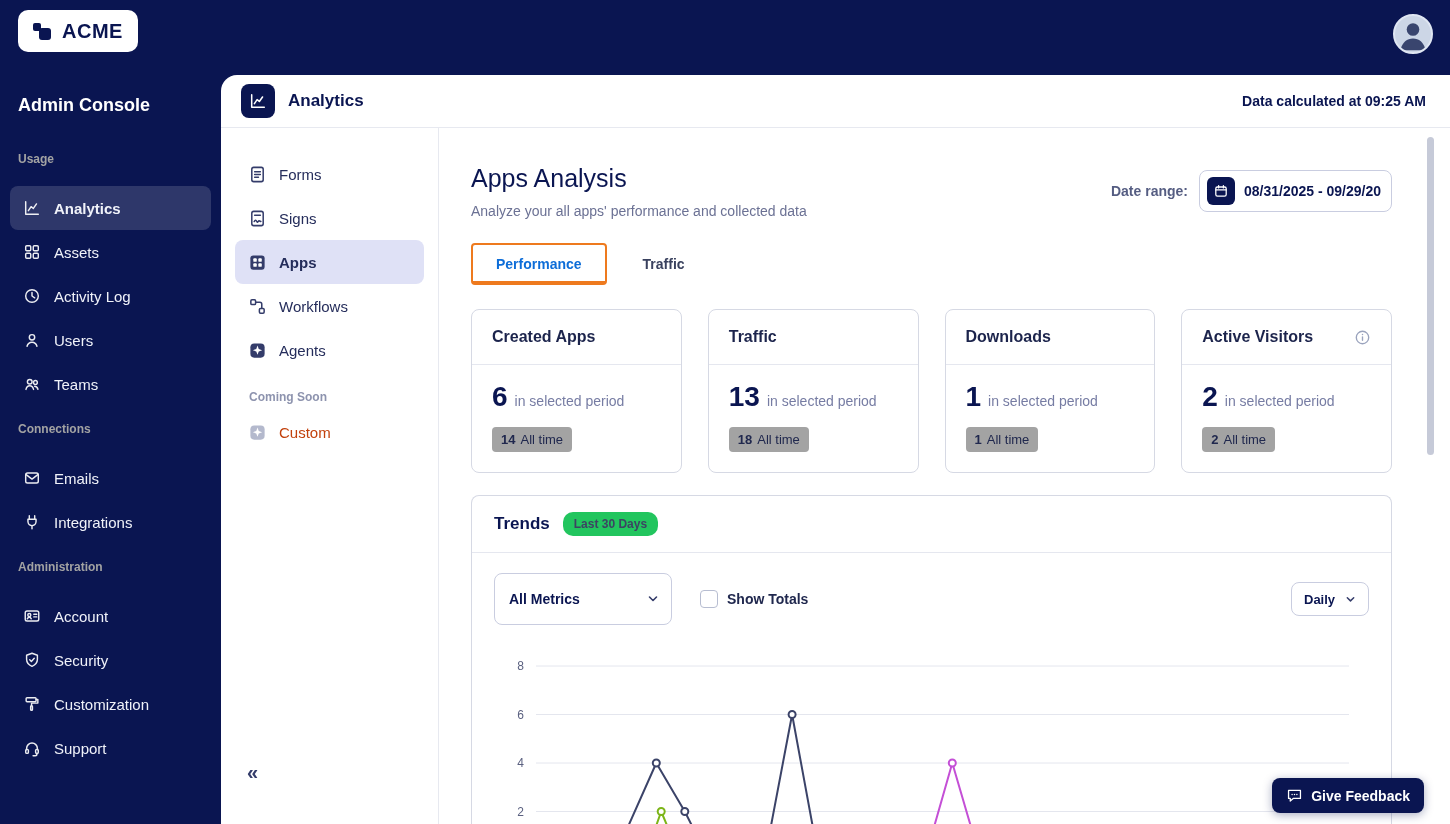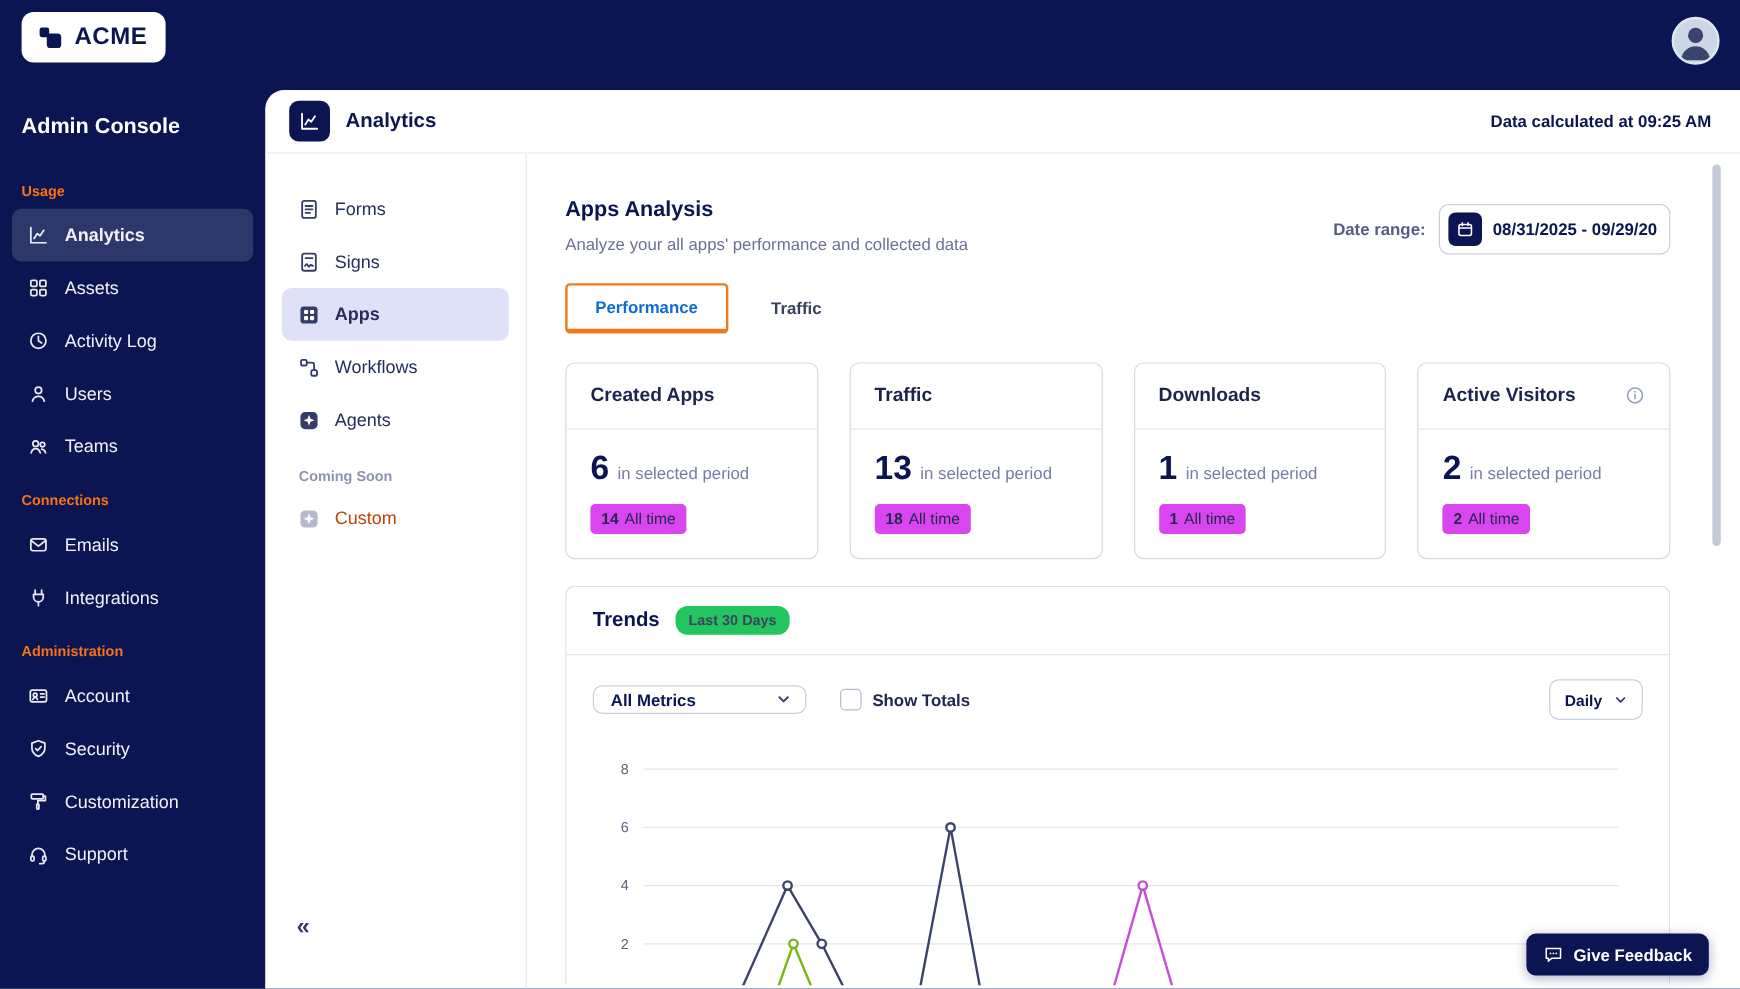--- a/index.html
+++ b/index.html
@@ -19,21 +19,21 @@
   .logo-mark i { position:absolute; background:#0a1551; border-radius:2px; display:block; }
   .logo-mark .sq1 { left:0; top:2px; width:8px; height:8px; }
   .logo-mark .sq2 { left:6px; top:7px; width:12px; height:12px; border-radius:3px; }
   .logo-text { font-size:20px; font-weight:800; color:#0a1551; letter-spacing:.5px; }
   .avatar { position:absolute; right:17px; top:14px; width:40px; height:40px; border-radius:50%;
             background:#ccd6e6; border:2px solid #dfe6f2; overflow:hidden; cursor:pointer;
             display:flex; align-items:flex-end; justify-content:center; }
   
   .sidebar { position:absolute; left:0; top:75px; width:221px; bottom:0; color:#fff; padding-top:10px; }
   .sidebar-title { font-size:18px; font-weight:700; padding:10px 18px 20px; }
-  .section-label { font-size:12px; font-weight:600; color:#f97316; padding:16px 18px 8px; }
+  .section-label { font-size:12px; font-weight:600; color:#a3a3a3; padding:16px 18px 20px; }
   .nav-item { display:flex; align-items:center; gap:12px; height:44px; margin:0 10px; padding:0 12px;
               border-radius:8px; font-size:15px; font-weight:500; color:#f0f2f9; cursor:pointer; }
   .nav-item.active { background:rgba(255,255,255,.15); font-weight:600; }
   .nav-icon { width:20px; height:20px; display:flex; align-items:center; justify-content:center; color:#fff; opacity:.92; }
   
   .main { position:absolute; left:221px; top:75px; right:0; bottom:0; background:#fff;
           border-top-left-radius:16px; overflow:hidden; }
   .main-header { height:53px; display:flex; align-items:center; gap:13px; padding:0 24px 0 20px;
                  border-bottom:1px solid #e7e9f0; }
   .hdr-iconbox { width:34px; height:34px; background:#0a1551; border-radius:8px;
@@ -48,56 +48,56 @@
   .subnav-item.active { background:#dfe1f6; font-weight:600; }
   .subnav-item.disabled { color:#c2410c; }
   .subnav-icon { width:20px; height:20px; display:flex; align-items:center; justify-content:center; color:#343c6a; }
   .subnav-item.disabled .subnav-icon { color:#b4b9cd; }
   .soon-label { font-size:12px; font-weight:700; color:#8d93ae; padding:18px 28px 6px; }
   .collapse-btn { position:absolute; left:26px; bottom:42px; font-size:20px; font-weight:700;
                   color:#343c6a; cursor:pointer; line-height:1; }
   
   .panel { flex:1; padding:36px 58px 0 32px; position:relative; overflow:hidden; }
   .page-head { display:flex; justify-content:space-between; align-items:flex-start; }
-  .page-title { font-size:18px; font-weight:700; color:#0a1551; margin-bottom:10px; }
+  .page-title { font-size:25px; font-weight:400; color:#0a1551; margin-bottom:10px; }
   .page-subtitle { font-size:14px; color:#6b7194; }
   .daterange { display:flex; align-items:center; gap:11px; margin-top:6px; }
   .daterange-label { font-size:14px; font-weight:700; color:#555d82; }
   .daterange-btn { display:flex; align-items:center; gap:9px; height:42px; border:1px solid #c9cde0;
                    border-radius:8px; background:#fff; padding:0 10px 0 7px; cursor:pointer; }
   .cal-iconbox { width:28px; height:28px; background:#0a1551; border-radius:6px;
                  display:flex; align-items:center; justify-content:center; }
   .daterange-value { font-size:14px; font-weight:600; color:#0a1551; white-space:nowrap; }
   
   .tabs { display:flex; align-items:center; gap:36px; margin-top:24px; }
   .tab-active-box { border:2px solid #ee7a1e; border-bottom-width:4px; border-radius:4px; padding:10px 23px 8px; }
   .tab-active { font-size:14px; font-weight:700; color:#0d6dd8; cursor:pointer; }
   .tab { font-size:14px; font-weight:600; color:#39415e; cursor:pointer; }
   
   .stats { display:grid; grid-template-columns:repeat(4,1fr); gap:26px; margin-top:24px; }
   .card { border:1px solid #d6d9e4; border-radius:8px; background:#fff; }
-  .card-head { display:flex; justify-content:space-between; padding:18px 20px;
+  .card-head { display:flex; align-items:center; justify-content:space-between; padding:18px 20px;
                border-bottom:1px solid #e5e7ef; }
   .card-title { font-size:16px; font-weight:700; color:#1c244c; }
   .card-body { padding:16px 20px 20px; }
   .stat-line { display:flex; align-items:baseline; gap:7px; }
   .stat-value { font-size:28px; font-weight:800; color:#0a1551; }
   .stat-caption { font-size:14px; color:#767ca3; }
-  .stat-badge { display:inline-flex; gap:5px; margin-top:14px; background:#d946ef; border-radius:4px;
+  .stat-badge { display:inline-flex; gap:5px; margin-top:14px; background:#a3a3a3; border-radius:4px;
                 padding:5px 9px; font-size:13px; color:#20284e; }
   .stat-badge .bv { font-weight:700; }
   
   .trends { margin-top:22px; border:1px solid #d6d9e4; border-bottom:none; border-radius:8px 8px 0 0; }
   .trends-head { display:flex; align-items:center; gap:13px; padding:16px 22px; border-bottom:1px solid #e5e7ef; }
   .trends-title { font-size:17px; font-weight:800; color:#0a1551; }
   .trends-badge { background:#22c55e; color:#3c4462; font-size:12px; font-weight:600;
                   border-radius:10px; padding:5px 11px; }
   .trends-controls { display:flex; align-items:center; gap:28px; padding:20px 22px 6px; }
   .select { display:flex; align-items:center; justify-content:space-between; border:1px solid #c9cde0;
-            border-radius:8px; height:24px; width:178px; padding:0 12px 0 14px; background:#fff;
+            border-radius:8px; height:52px; width:178px; padding:0 12px 0 14px; background:#fff;
             font-size:14px; font-weight:700; color:#0a1551; cursor:pointer; }
   .select.small { width:78px; height:34px; font-size:13px; font-weight:600; margin-left:auto;padding-left:12px; }
   .checkbox-row { display:flex; align-items:center; gap:9px; }
   .checkbox { width:18px; height:18px; border:1.5px solid #b7bdd1; border-radius:4px; background:#fff; cursor:pointer; }
   .checkbox-label { font-size:14px; font-weight:600; color:#20284e; }
   .chart-wrap { padding:8px 10px 0 12px; }
   
   .scroll-thumb { position:absolute; right:16px; top:62px; width:7px; height:318px; border-radius:4px;
                   background:#c6cad8; cursor:pointer; }
   .feedback { position:absolute; right:26px; bottom:11px; height:35px; display:flex; align-items:center;

